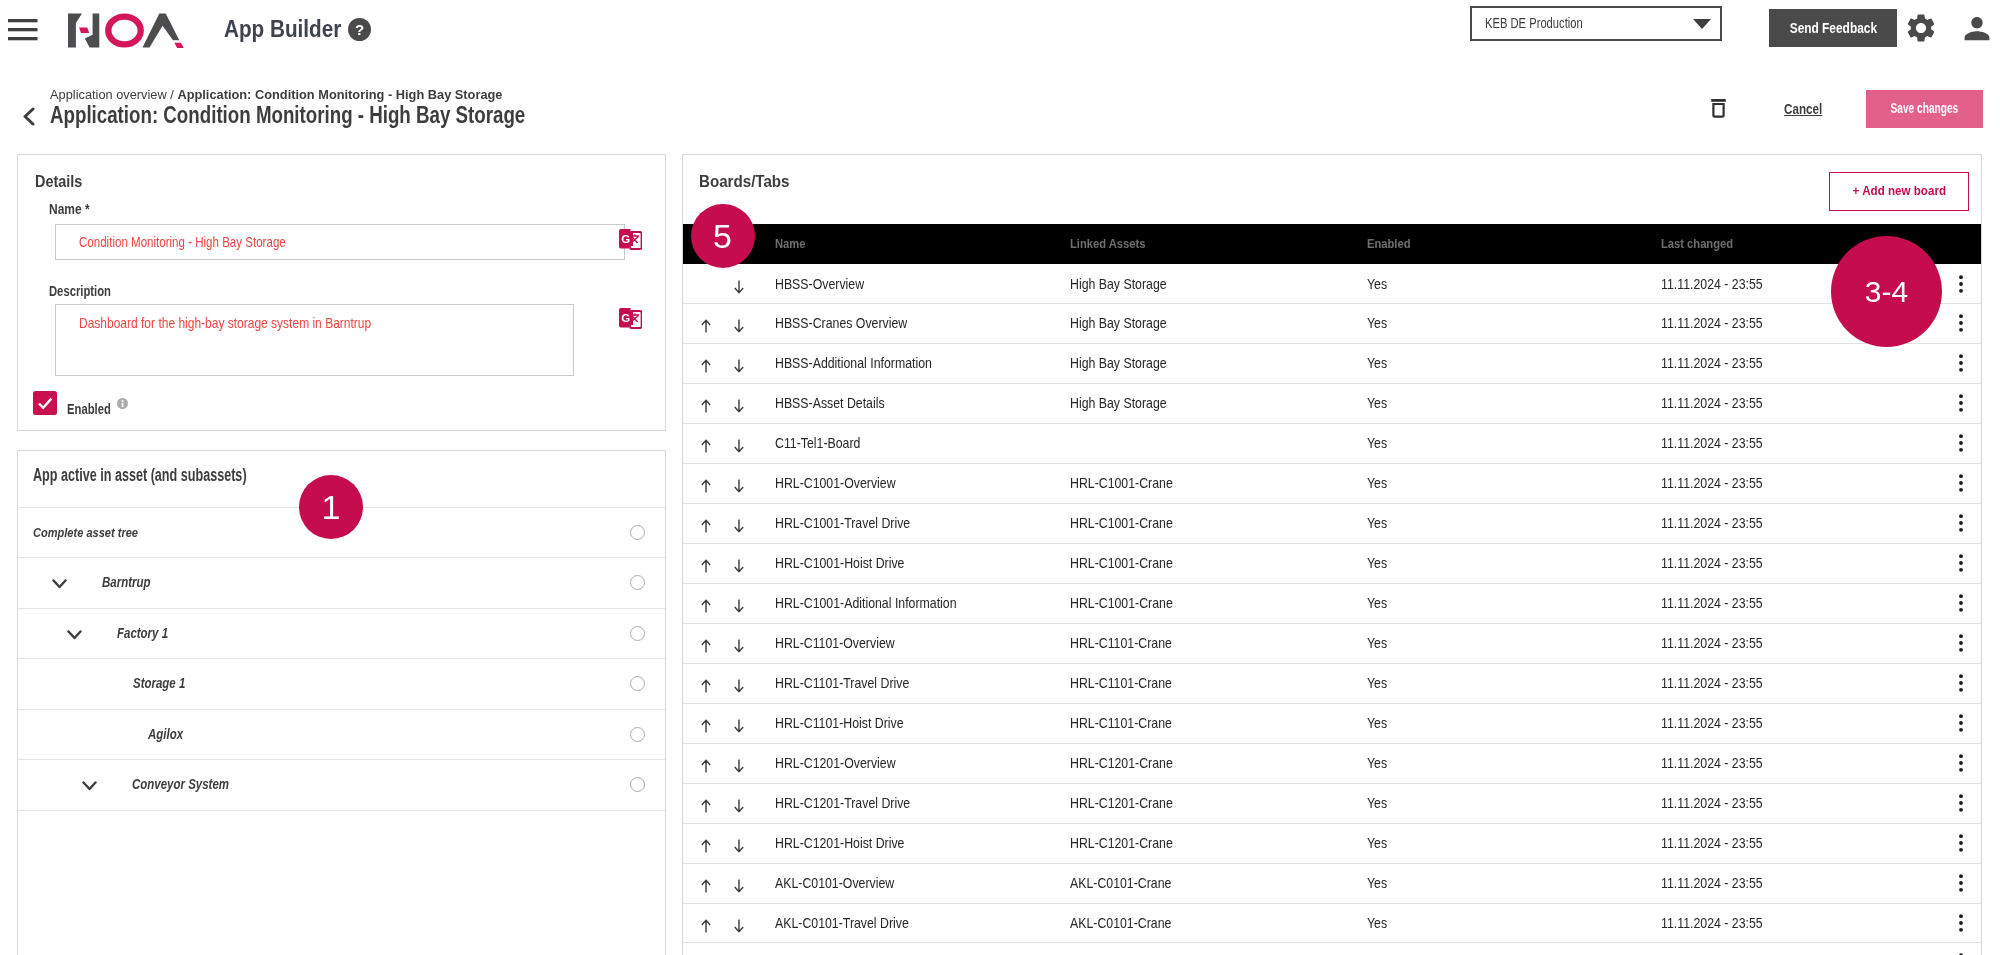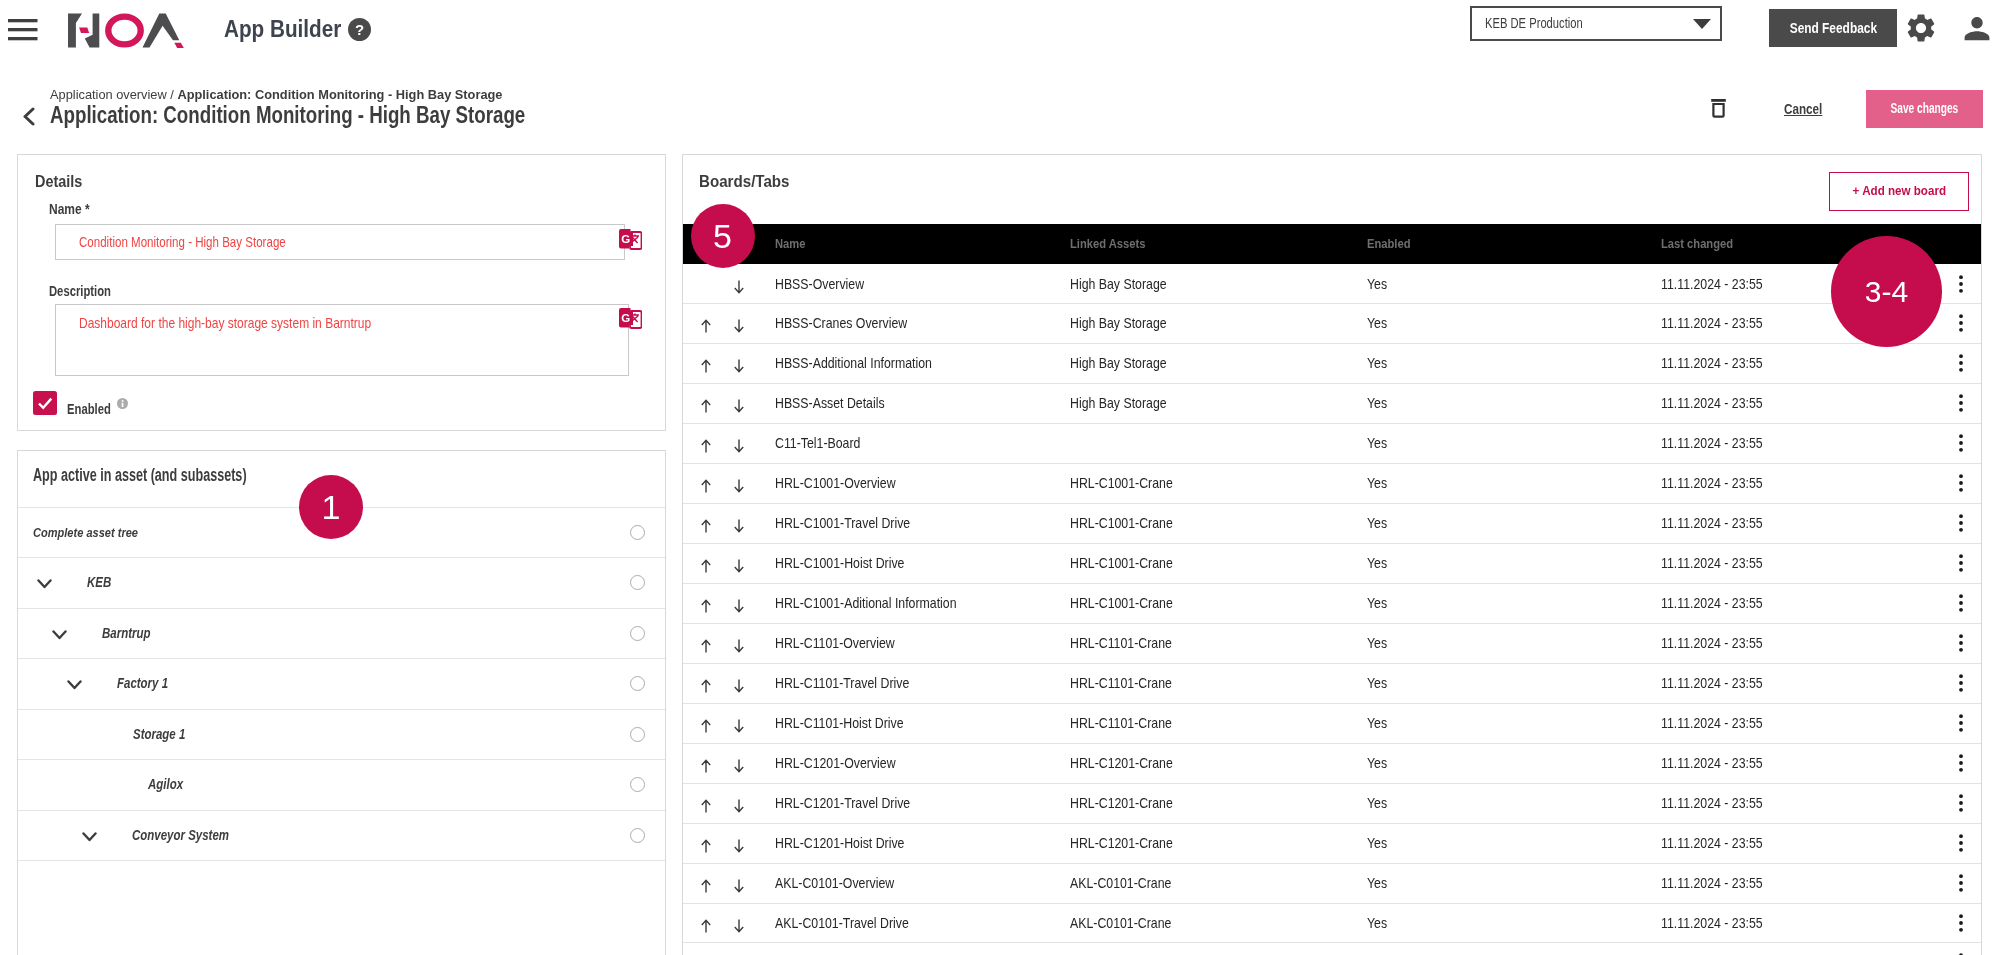--- a/index.html
+++ b/index.html
@@ -97,21 +97,21 @@
 <rect x="1.2" y="1" width="14.6" height="2.8" fill="#303030"></rect>
 <path d="M3.4,6 L13.6,6 L13.6,17.2 Q13.6,18.6 12.2,18.6 L4.8,18.6 Q3.4,18.6 3.4,17.2 Z" fill="none" stroke="#303030" stroke-width="2.2"></path>
 </svg>
 <div class="cancel">Cancel</div>
 <div class="saveb"><span>Save changes</span></div>
 <div class="panel" style="left:17px;top:153.5px;width:648.5px;height:277.5px">
 <div class="ptitle" style="left:17px;top:18px"><span class="sq" style="transform:scaleX(0.9)">Details</span></div>
 <div class="lbl" style="left:31px;top:45.5px;transform:scaleX(0.8);transform-origin:0 50%">Name *</div>
 <div class="inp" style="top:69.5px;width:570px;height:36px;line-height:34px"><span style="transform:scaleX(0.77);margin-left:23px">Condition Monitoring - High Bay Storage</span></div>
 <div class="lbl" style="left:31px;top:127.5px;transform:scaleX(0.75);transform-origin:0 50%">Description</div>
-<div class="inp" style="top:149.5px;width:574px;height:72px"><span style="transform:scaleX(0.8);margin-left:23px;margin-top:9px">Dashboard for the high-bay storage system in Barntrup</span></div>
+<div class="inp" style="top:149.5px;width:519px;height:72px"><span style="transform:scaleX(0.8);margin-left:23px;margin-top:9px">Dashboard for the high-bay storage system in Barntrup</span></div>
 <div class="lbl" style="left:49px;top:245px;transform:scaleX(0.75);transform-origin:0 50%">Enabled</div>
 </div>
 <svg class="abs" style="left:619px;top:229px" width="23" height="22" viewBox="0 0 23 22">
 <rect x="11" y="3" width="11.5" height="17" rx="1.6" fill="#fff" stroke="#c50d4e" stroke-width="1.8"></rect>
 <path d="M12,7 h8 M16,5.6 v2 M13,13 l6,-5 M13.6,8.6 l5,5.4" stroke="#c50d4e" stroke-width="1.5" fill="none"></path>
 <path d="M0,2 Q0,0 2,0 L11.5,0 L11.5,3 L14,3 L14,17 L10,17 L10,19.5 L2,19.5 Q0,19.5 0,17.5 Z" fill="#c50d4e"></path>
 <text x="6.7" y="13.6" font-size="11.5" font-weight="bold" fill="#fff" text-anchor="middle" font-family="Liberation Sans">G</text>
 </svg>
 <svg class="abs" style="left:619px;top:308px" width="23" height="22" viewBox="0 0 23 22">
 <rect x="11" y="3" width="11.5" height="17" rx="1.6" fill="#fff" stroke="#c50d4e" stroke-width="1.8"></rect>
@@ -127,27 +127,20 @@
 <circle cx="5.5" cy="5.5" r="5.5" fill="#ababab"></circle>
 <rect x="4.7" y="2.2" width="1.7" height="1.7" fill="#fff"></rect>
 <rect x="4.7" y="4.8" width="1.7" height="4.2" fill="#fff"></rect>
 </svg>
 <div class="panel" style="left:17px;top:450px;width:648.5px;height:520px">
 <div class="ptitle" style="left:15px;top:14px;font-size:18px"><span class="sq" style="transform:scaleX(0.7)">App active in asset (and subassets)</span></div>
 <div style="position:absolute;left:0;top:56px;width:100%;border-top:1px solid #e4e4e4"></div>
 <div style="position:absolute;left:0;top:57px;width:646.5px">
 <div class="trow">
         <span class="tl" style="left:15px;font-size:13px;transform:scaleX(0.85)">Complete asset tree</span>
-        <div class="radio"></div>
-      </div>
-<div class="trow">
-        <svg class="chev" style="left:18.5px" width="15" height="10" viewBox="0 0 15 10">
-<polyline points="1.5,1.5 7.5,8 13.5,1.5" fill="none" stroke="#3d3d3d" stroke-width="2.4" stroke-linecap="round" stroke-linejoin="round"></polyline>
-</svg>
-        <span class="tl" style="left:69px;font-size:14px;transform:scaleX(0.82)">KEB</span>
         <div class="radio"></div>
       </div>
 <div class="trow">
         <svg class="chev" style="left:34.2px" width="15" height="10" viewBox="0 0 15 10">
 <polyline points="1.5,1.5 7.5,8 13.5,1.5" fill="none" stroke="#3d3d3d" stroke-width="2.4" stroke-linecap="round" stroke-linejoin="round"></polyline>
 </svg>
         <span class="tl" style="left:84px;font-size:14px;transform:scaleX(0.82)">Barntrup</span>
         <div class="radio"></div>
       </div>
 <div class="trow">

